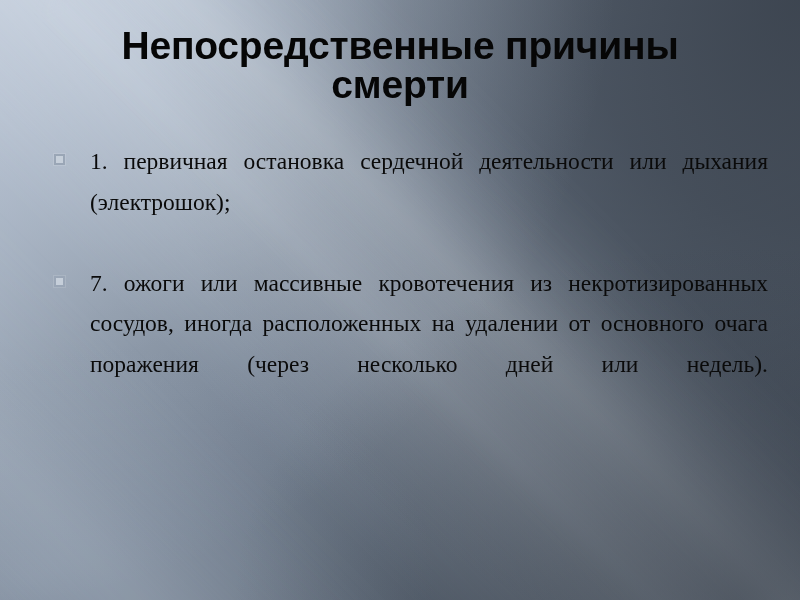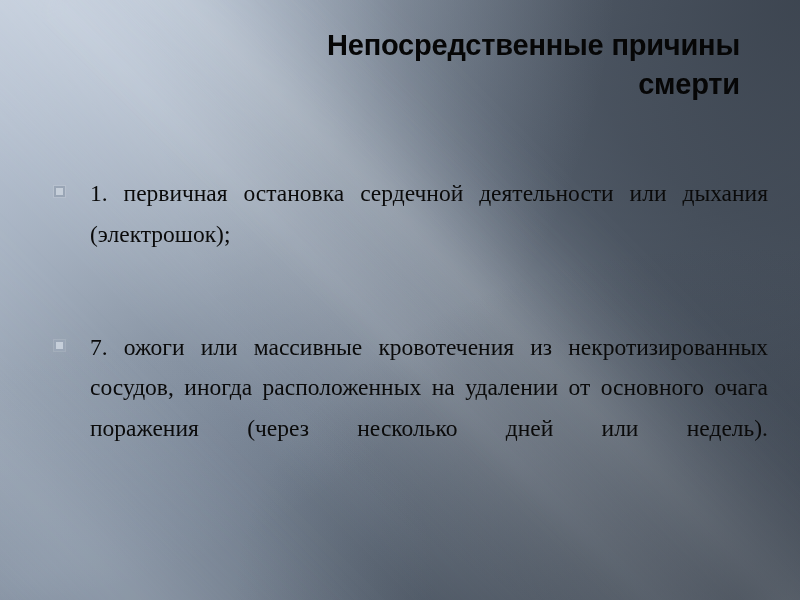--- a/index.html
+++ b/index.html
@@ -151,42 +151,41 @@
     position: absolute;
     inset: 0;
     z-index: 5;
   }
 
   .slide-title {
     position: absolute;
     left: 60px;
     top: 26px;
     width: 680px;
-    text-align: right;
+    text-align: center;
     font-family: "Liberation Sans", "DejaVu Sans", sans-serif;
     font-weight: bold;
-    font-size: 29px;
+    font-size: 39px;
     line-height: 39px;
     letter-spacing: -0.2px;
     color: #060606;
     white-space: pre-line;
   }
 
   .body-block {
     position: absolute;
     left: 50px;
     top: 141px;
     width: 718px;
   }
 
   .bullet-item {
     position: relative;
     padding-left: 40px;
     margin-bottom: 0;
-    margin-top: 32px;
   }
 
   .bullet-marker {
     position: absolute;
     left: 4px;
     top: 13px;
     width: 11px;
     height: 11px;
     box-sizing: border-box;
     border: 2px solid #9aa6b6;

